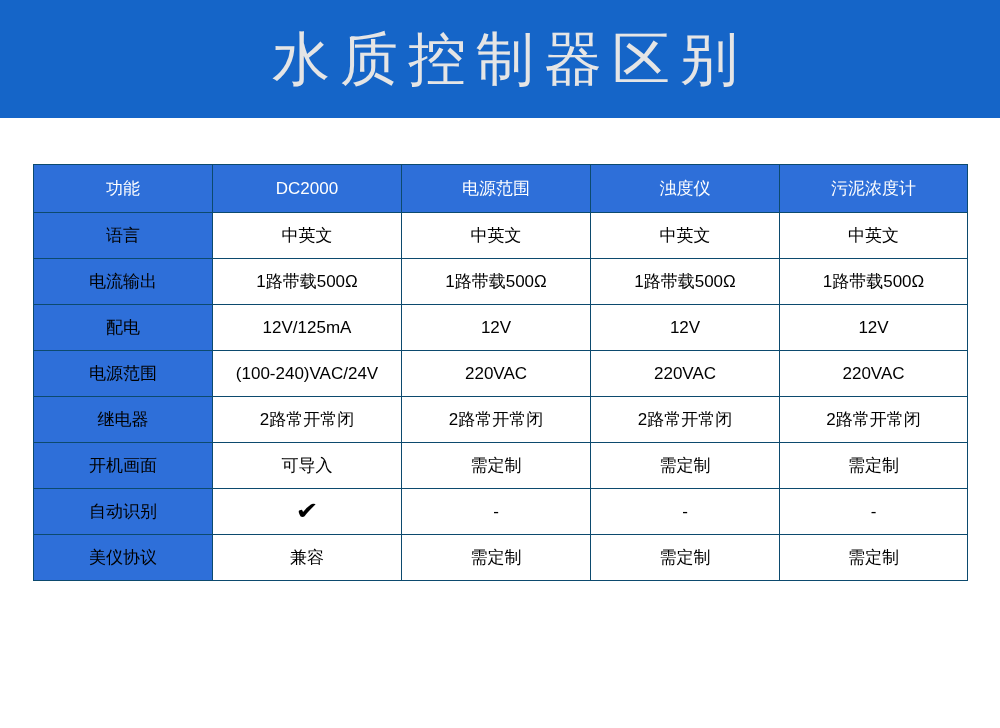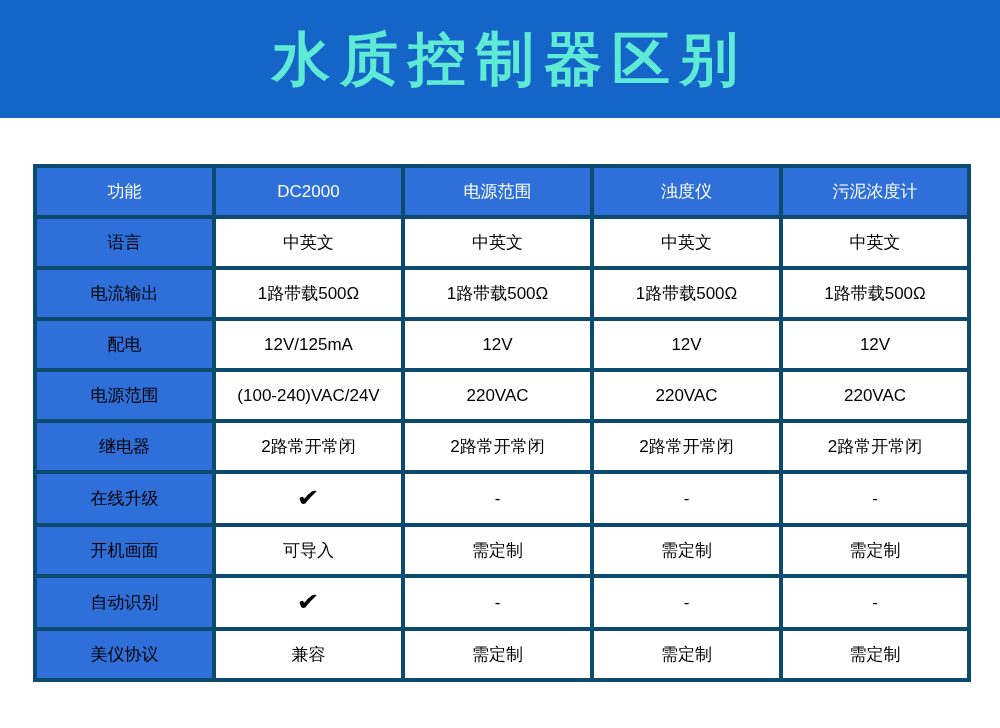--- a/index.html
+++ b/index.html
@@ -16,46 +16,46 @@
   .banner {
     width: 1000px;
     height: 118px;
     background: #1565c8;
     display: flex;
     align-items: center;
     justify-content: center;
     box-sizing: border-box;
   }
   .banner-title {
-    color: #5eead4;
+    color: #e5e5e5;
     font-size: 58px;
     letter-spacing: 10px;
-    font-weight: bold;
+    font-weight: normal;
     line-height: 1;
     padding-left: 10px;
     text-indent: 10px;
   }
   .table-wrap {
     padding: 46px 33px 0 33px;
     box-sizing: border-box;
   }
   table.compare {
     border-collapse: collapse;
     width: 934px;
     table-layout: fixed;
     background: #ffffff;
   }
   table.compare td {
-    border: 4px solid #0c4a6e;
+    border: 1px solid #0c4a6e;
     text-align: center;
     vertical-align: middle;
     height: 46px;
     font-size: 17px;
     color: #000000;
-    padding: 12px 4px;
+    padding: 0 4px;
     box-sizing: border-box;
   }
   table.compare col.c0 { width: 179px; }
   table.compare col.c1 { width: 189px; }
   table.compare col.c2 { width: 189px; }
   table.compare col.c3 { width: 189px; }
   table.compare col.c4 { width: 188px; }
 
   td.rowhead {
     background: #2e6fd9;
@@ -130,27 +130,20 @@
           <td><span>220VAC</span></td>
         </tr>
         <tr>
           <td class="rowhead">继电器</td>
           <td><span>2路常开常闭</span></td>
           <td><span>2路常开常闭</span></td>
           <td><span>2路常开常闭</span></td>
           <td><span>2路常开常闭</span></td>
         </tr>
         <tr>
-          <td class="rowhead">在线升级</td>
-          <td><span class="check">✔</span></td>
-          <td><span class="dash">-</span></td>
-          <td><span class="dash">-</span></td>
-          <td><span class="dash">-</span></td>
-        </tr>
-        <tr>
           <td class="rowhead">开机画面</td>
           <td><span>可导入</span></td>
           <td><span>需定制</span></td>
           <td><span>需定制</span></td>
           <td><span>需定制</span></td>
         </tr>
         <tr>
           <td class="rowhead">自动识别</td>
           <td><span class="check">✔</span></td>
           <td><span class="dash">-</span></td>

